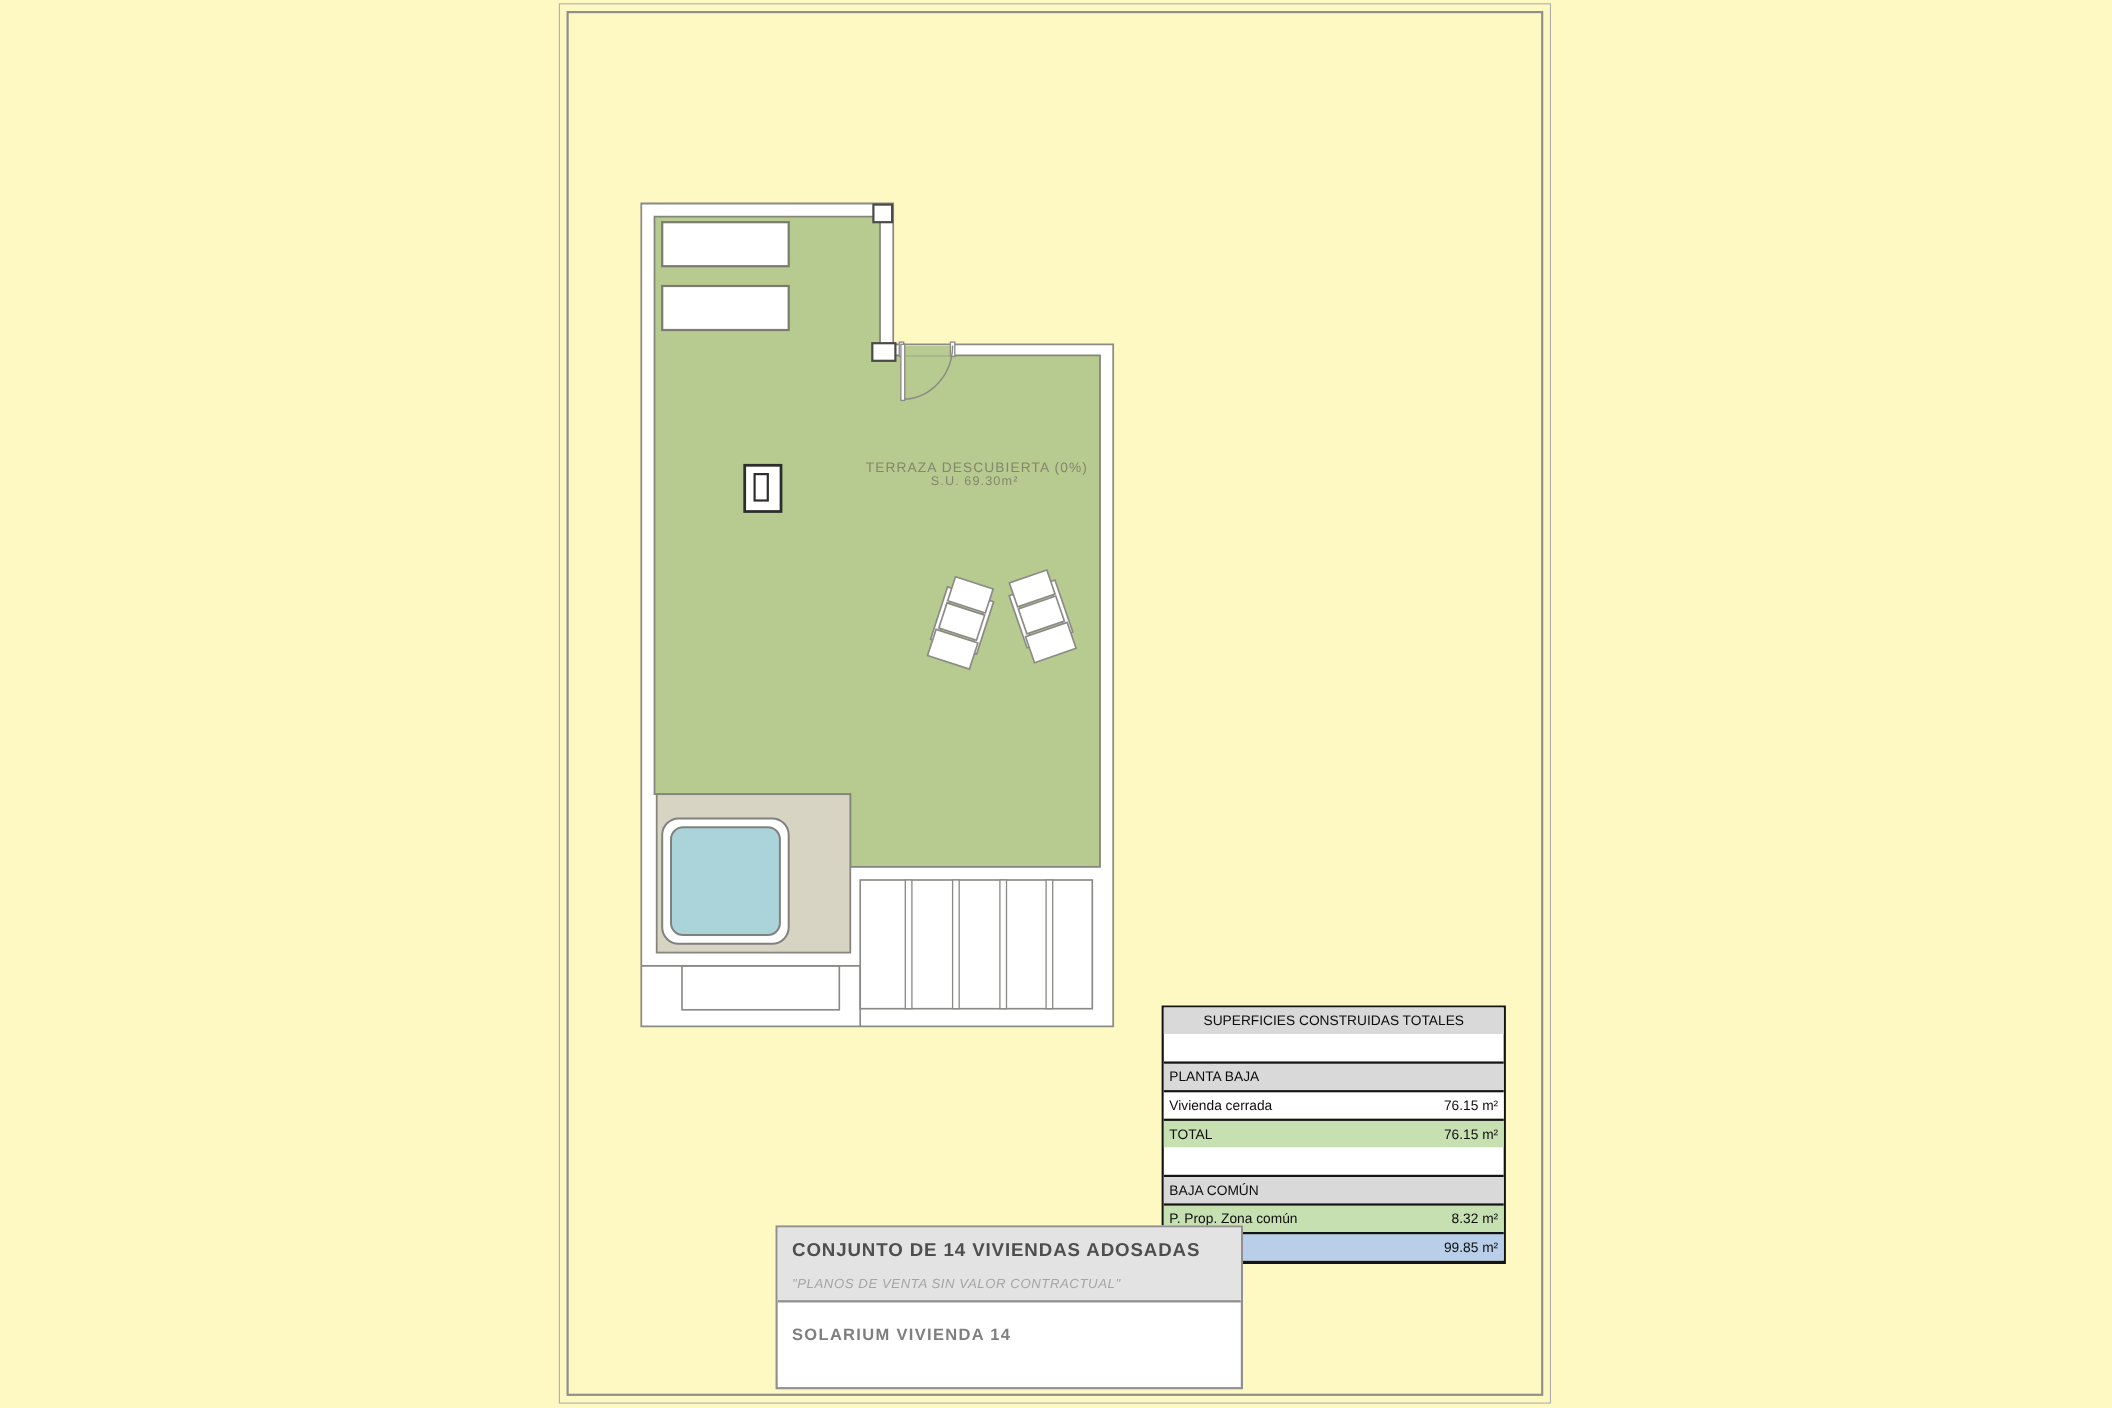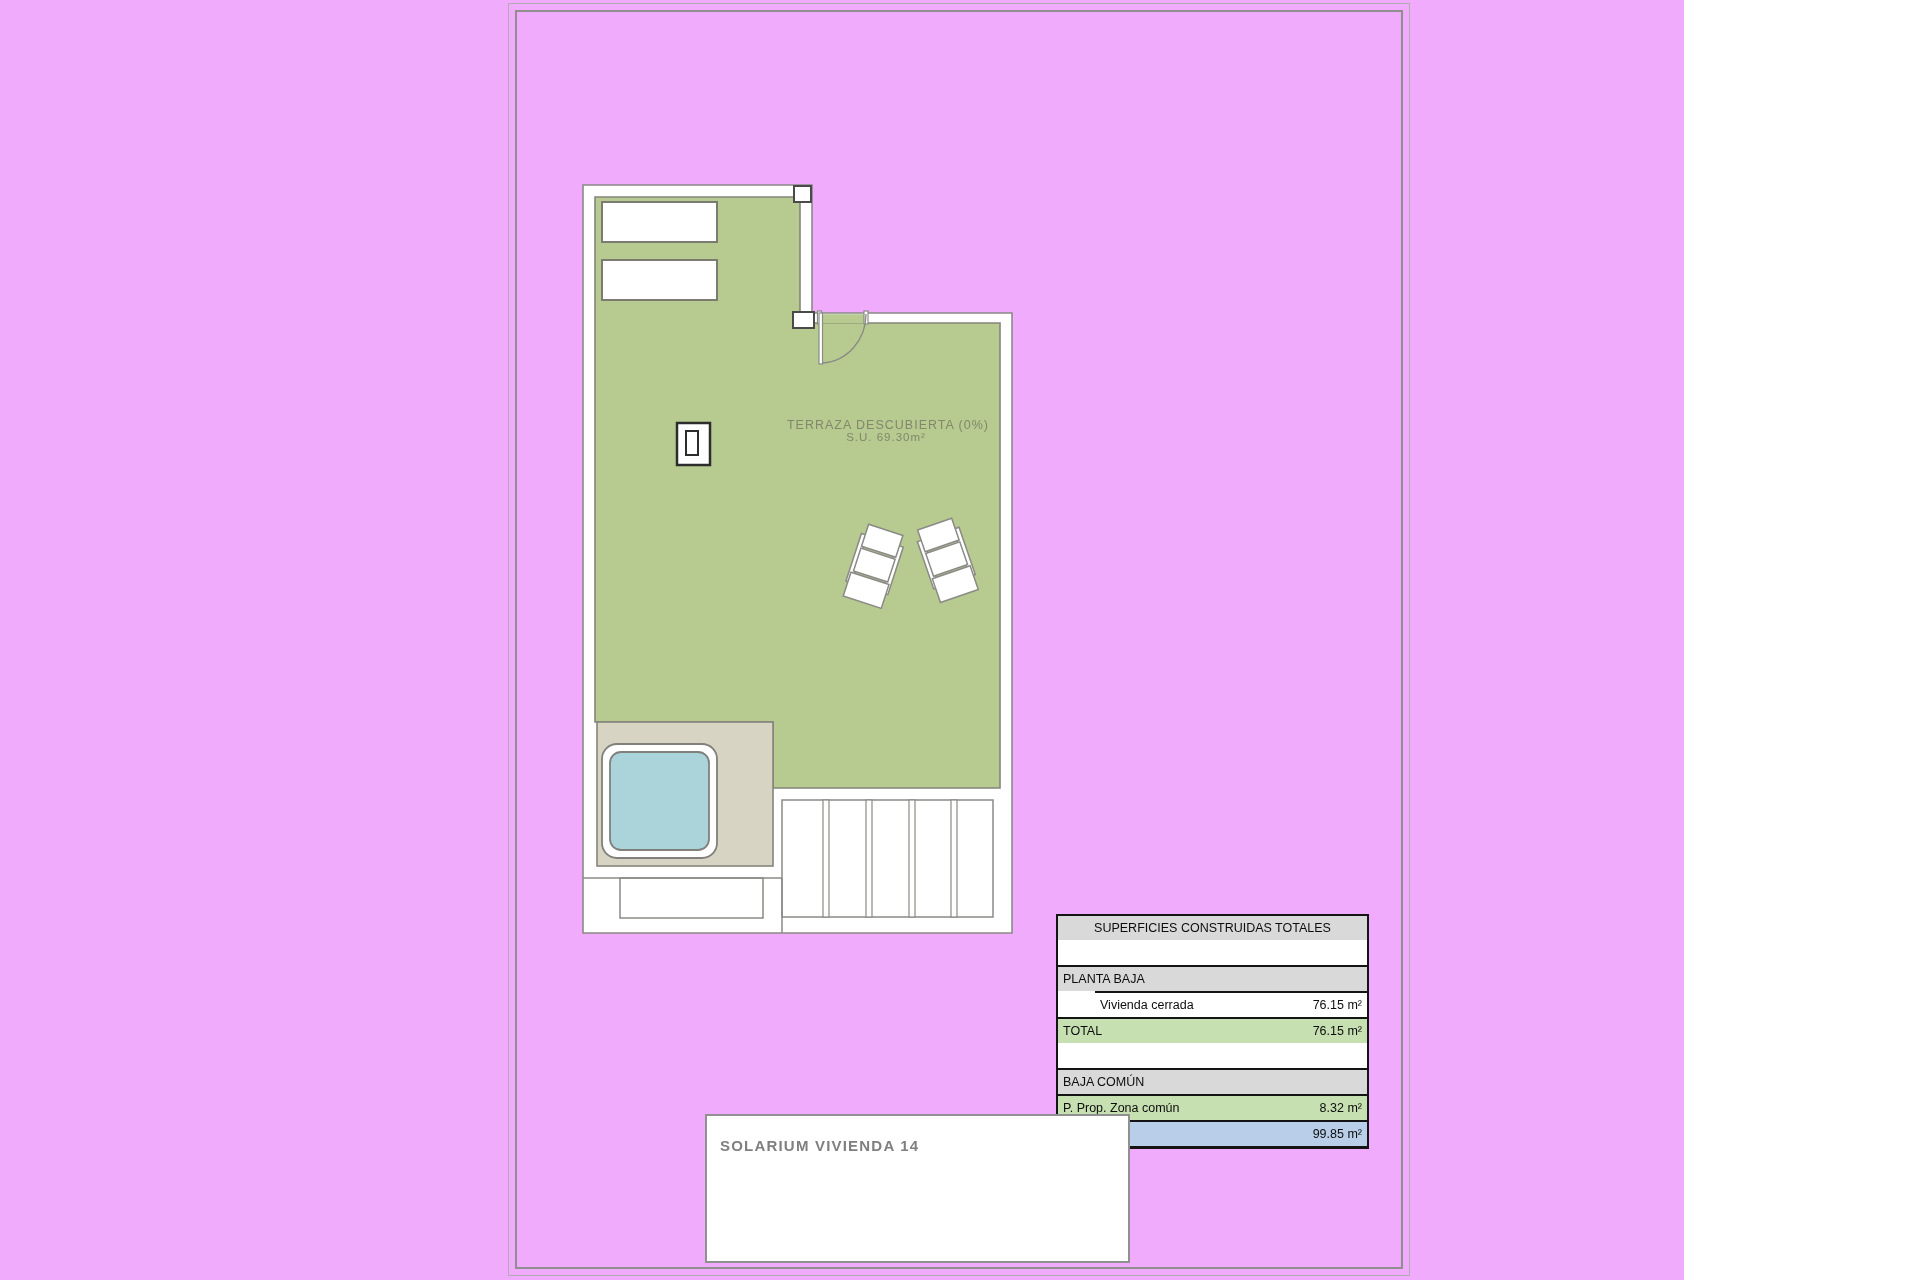--- a/index.html
+++ b/index.html
@@ -1,35 +1,35 @@
 <!DOCTYPE html>
 <html><head>
 <meta charset="utf-8">
 <style>
   html,body{margin:0;padding:0;background:#fff;}
-  .canvas{position:relative;width:1684px;height:1280px;background:#f0abfc;overflow:hidden;
+  .canvas{position:relative;width:1920px;height:1280px;background:#fef9c3;overflow:hidden;
           font-family:"Liberation Sans",sans-serif;}
   
   .frame-outer{position:absolute;left:508px;top:3px;width:902px;height:1273px;
                border:1.5px solid #aeaeae;box-sizing:border-box;}
   .frame-inner{position:absolute;left:515px;top:10px;width:888px;height:1259px;
                border:2px solid #8f8f8d;box-sizing:border-box;}
   
   .plan-svg{position:absolute;left:0;top:0;width:1920px;height:1280px;}
   .plan-label{font-family:"Liberation Sans",sans-serif;fill:#83876c;letter-spacing:1px;}
   
   .areas-table{position:absolute;left:1056px;top:914px;width:313px;background:#fff;
                border:2px solid #141414;border-bottom-width:3px;box-sizing:border-box;
                font-size:12.5px;color:#0d0d0d;}
   .t-row{height:20px;box-sizing:border-box;display:flex;align-items:center;
          justify-content:space-between;padding:12px 5px;border-top:2px solid #141414;}
   .t-row:first-child{border-top:none;justify-content:center;}
   .t-title{background:#d9d9d9;height:19px;}
   .bg-gray{background:#d9d9d9;margin-top:25px;}
-  .bg-white{background:#ffffff;margin-left:37px;}
+  .bg-white{background:#ffffff;}
   .bg-green{background:#c7e0b1;}
   .bg-blue{background:#b9cfe9;}
   .t-val{text-align:right;}
   
   .title-block{position:absolute;left:705px;top:1114px;width:425px;height:149px;
                border:2px solid #909090;box-sizing:border-box;background:#fff;
                display:flex;flex-direction:column;}
   .tb-top{height:68px;background:#e3e3e3;border-bottom:2px solid #909090;
           box-sizing:border-box;padding:11px 0 0 13px;}
   .tb-project{font-size:17px;font-weight:bold;color:#4e4e4e;letter-spacing:0.8px;}
@@ -126,18 +126,22 @@
       <span>P. Prop. Zona común</span>
       <span class="t-val">8.32 m²</span>
     </div>
     <div class="t-row bg-blue">
       <span>TOTAL</span>
       <span class="t-val">99.85 m²</span>
     </div>
   </div>
 
   <div class="title-block">
+    <div class="tb-top">
+      <div class="tb-project">CONJUNTO DE 14 VIVIENDAS ADOSADAS</div>
+      <div class="tb-disclaimer">"PLANOS DE VENTA SIN VALOR CONTRACTUAL"</div>
+    </div>
     <div class="tb-bottom">
       <div class="tb-sheet">SOLARIUM VIVIENDA 14</div>
     </div>
   </div>
 
 </div>
 
 </body></html>

